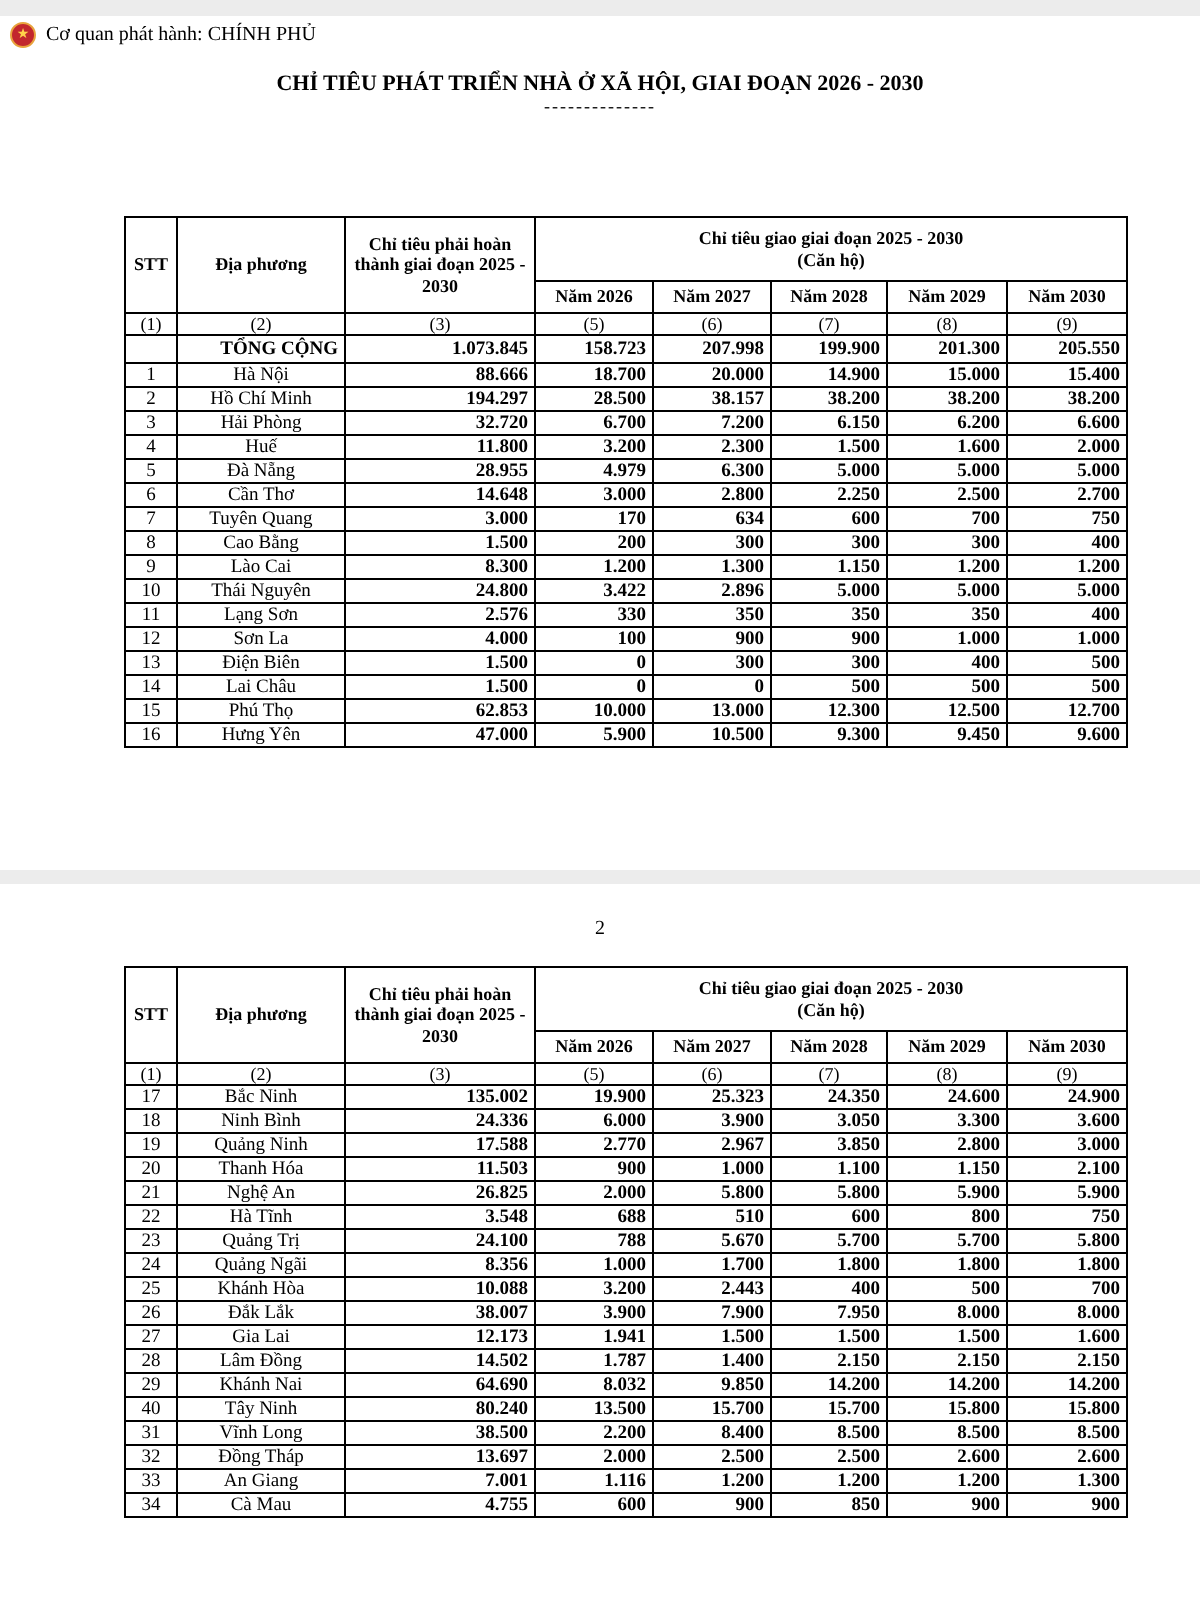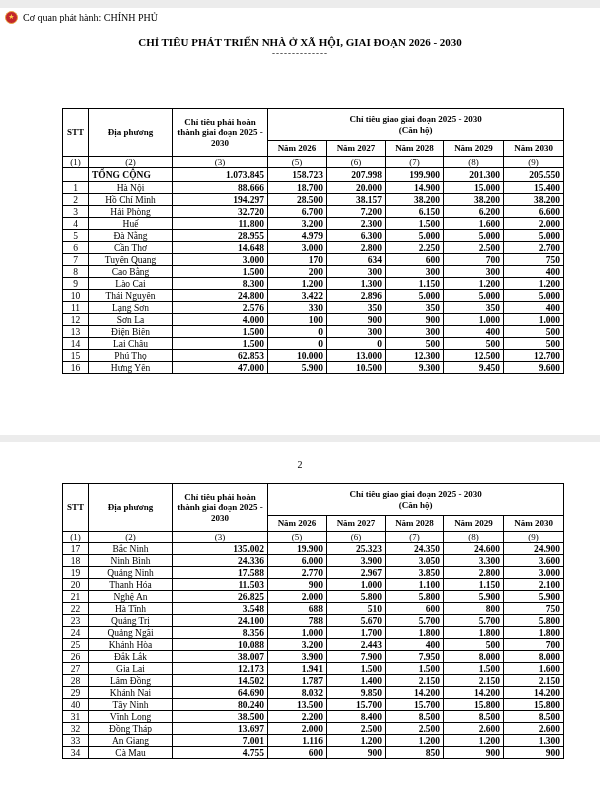--- a/index.html
+++ b/index.html
@@ -38,21 +38,21 @@
   .t th{font-size:9px;font-weight:bold;white-space:normal;line-height:10.5px;text-align:center;vertical-align:middle;padding:1px 3px}
   .t td{white-space:nowrap;vertical-align:middle}
   tr.h1 th{height:29px}
   tr.h2 th{height:13px}
   tr.num-row td{height:10px;text-align:center;font-weight:normal;font-size:9px;line-height:10px}
   tbody tr{height:12px}
   .c-stt{text-align:center}
   .c-name{text-align:center}
   .c-num{text-align:right;font-weight:bold}
   tr.total-row td{font-weight:bold;height:13px}
-  tr.total-row .c-name{text-align:left}
+  tr.total-row .c-name{text-align:right}
 </style>
 </head>
 <body>
 
 <div class="band" id="band-top"></div>
 
 <div class="issuer">
   <span class="emblem">★</span>
   <span>Cơ quan phát hành: CHÍNH PHỦ</span>
 </div>

